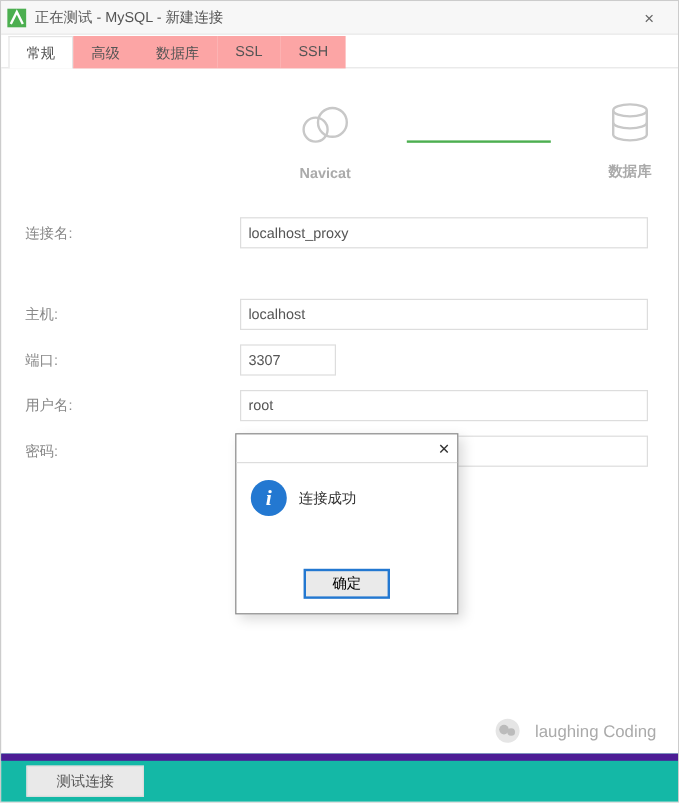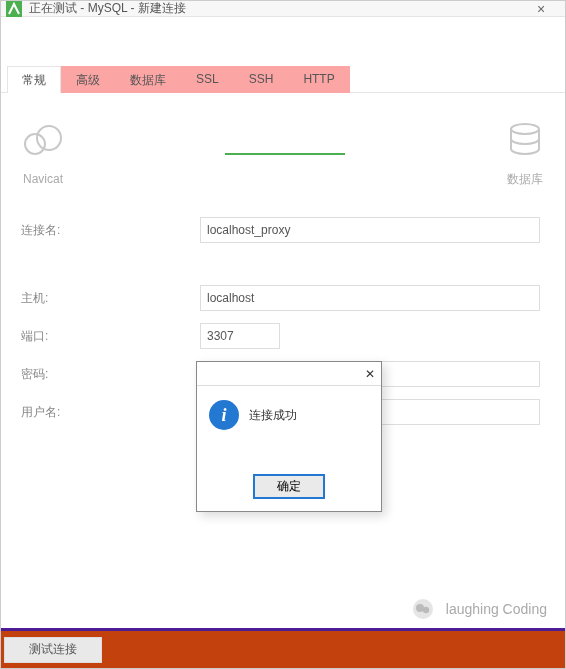--- a/index.html
+++ b/index.html
@@ -1,39 +1,39 @@
 <!DOCTYPE html>
 <html><head>
 <meta charset="utf-8">
 <style>
   * { box-sizing: border-box; margin: 0; padding: 0; font-family: "Microsoft YaHei", "Segoe UI", sans-serif; }
   body { background: #fff; width: 566px; height: 669px; overflow: hidden; }
   .window { width: 566px; height: 669px; border: 1px solid #ccc; background: #fff; display: flex; flex-direction: column; position: relative; }
-  .titlebar { display: flex; align-items: center; height: 16px; background: #f7f7f7; border-bottom: 1px solid #e5e5e5; padding: 0 4px; }
+  .titlebar { display: flex; align-items: center; height: 28px; background: #f7f7f7; border-bottom: 1px solid #e5e5e5; padding: 0 4px; }
   .titlebar .icon { width: 18px; height: 18px; margin-right: 6px; display:flex; align-items:center; justify-content:center;}
   .titlebar .title { font-size: 12px; color: #555; flex: 1; }
   .titlebar .close { width: 40px; text-align: center; font-size: 14px; color: #666; }
-  .tabs { display: flex; border-bottom: 1px solid #e5e5e5; background: #fff; padding-left: 6px; height: 28px; margin-top: 48px; }
+  .tabs { display: flex; border-bottom: 1px solid #e5e5e5; background: #fff; padding-left: 6px; height: 28px; }
   .tab { padding: 5px 14px; font-size: 12px; color: #555; border: 1px solid transparent; border-bottom: none; position: relative; top: 1px; background: #fca5a5; }
   .tab.active { border-color: #e5e5e5; background: #fff; }
   .content { flex: 1; padding: 10px 20px 0 20px; }
-  .graphic { display: flex; align-items: center; justify-content: space-between; gap: 46px; height: 90px; margin-top: 6px; }
+  .graphic { display: flex; align-items: center; justify-content: flex-end; gap: 46px; height: 90px; margin-top: 6px; font-weight: bold; }
   .graphic .line { width: 120px; height: 2px; background: #4caf50; }
   .graphic-col { text-align: center; }
   .graphic-col .lbl { font-size: 12px; color: #aaa; margin-top: 6px; }
   .form { margin-top: 18px; }
   .row { display: flex; align-items: center; margin-bottom: 12px; }
   .row .label { width: 60px; font-size: 12px; color: #888; }
   .row .field { flex: 0 0 345px; margin-left: 120px; }
   .row input[type=text], .row input[type=password] { height: 26px; border: 1px solid #ddd; padding: 0 6px; font-size: 12px; color: #555; outline: none; }
   .row input.full { width: 340px; }
   .row input.short { width: 80px; }
   .checkbox-row { margin-left: 180px; display: flex; align-items: center; font-size: 12px; color: #888; }
   .checkbox-row input { margin-right: 5px; accent-color: #4caf50; }
-  .footer { background: #c2410c; border-top: 3px solid #4c1d95; height: 40px; display: flex; align-items: center; padding: 0 3px; justify-content: space-between; }
+  .footer { background: #14b8a6; border-top: 6px solid #4c1d95; height: 40px; display: flex; align-items: center; padding: 0 21px; justify-content: space-between; }
   .btn { height: 26px; padding: 0 24px; font-size: 12px; background: #e9e9e9; border: 1px solid #ccc; color: #555; }
   .btn.flat { border: 1px solid #ddd; }
   .footer-right { display: flex; gap: 8px; align-items:center; }
   .brand { position: absolute; right: 18px; bottom: 48px; color: #aaa; font-size: 14px; display:flex; align-items:center; gap:12px;}
   .dialog { position: absolute; left: 195px; top: 360px; width: 186px; border: 1px solid #888; background: #fff; box-shadow: 4px 4px 10px rgba(0,0,0,0.15); }
   .dialog .dlg-title { height: 24px; border-bottom: 1px solid #ddd; display: flex; justify-content: flex-end; align-items: center; padding-right: 6px; }
   .dialog .dlg-body { display: flex; align-items: center; padding: 14px 12px; gap: 10px; }
   .dialog .info-icon { width: 30px; height: 30px; border-radius: 50%; background: #2378d1; display: flex; align-items: center; justify-content: center; color: #fff; font-family: Georgia, serif; font-style: italic; font-size: 18px; font-weight: bold; }
   .dialog .msg { font-size: 12px; color: #333; }
   .dialog .dlg-foot { display: flex; justify-content: center; padding: 6px 0 12px; }
@@ -55,21 +55,20 @@
     <span class="title">正在测试 - MySQL - 新建连接</span>
     <span class="close">×</span>
   </div>
 
   <div class="tabs">
     <div class="tab active">常规</div>
     <div class="tab">高级</div>
     <div class="tab">数据库</div>
     <div class="tab">SSL</div>
     <div class="tab">SSH</div>
-    <div class="tab">HTTP</div>
   </div>
 
   <div class="content">
 
     <div class="graphic">
       <div class="graphic-col">
         <svg width="44" height="40" viewBox="0 0 44 40">
           <circle cx="14" cy="22" r="10" stroke="#c8c8c8" stroke-width="2" fill="none"></circle>
           <circle cx="28" cy="16" r="12" stroke="#c8c8c8" stroke-width="2" fill="none"></circle>
         </svg>
@@ -94,26 +93,26 @@
       <div class="spacer"></div>
       <div class="row">
         <span class="label">主机:</span>
         <div class="field"><input type="text" class="full" value="localhost" style=""></div>
       </div>
       <div class="row">
         <span class="label">端口:</span>
         <div class="field"><input type="text" class="short" value="3307" style=""></div>
       </div>
       <div class="row">
+        <span class="label">用户名:</span>
+        <div class="field"><input type="text" class="full" value="root" style=""></div>
+      </div>
+      <div class="row">
         <span class="label">密码:</span>
         <div class="field"><input type="text" class="full" value="•••••" style=""></div>
-      </div>
-      <div class="row">
-        <span class="label">用户名:</span>
-        <div class="field"><input type="text" class="full" value="root" style=""></div>
       </div>
       <div class="checkbox-row">
         <input type="checkbox" checked="" style="">
         <span>保存密码</span>
       </div>
     </div>
 
   </div>
 
   <div class="brand">

